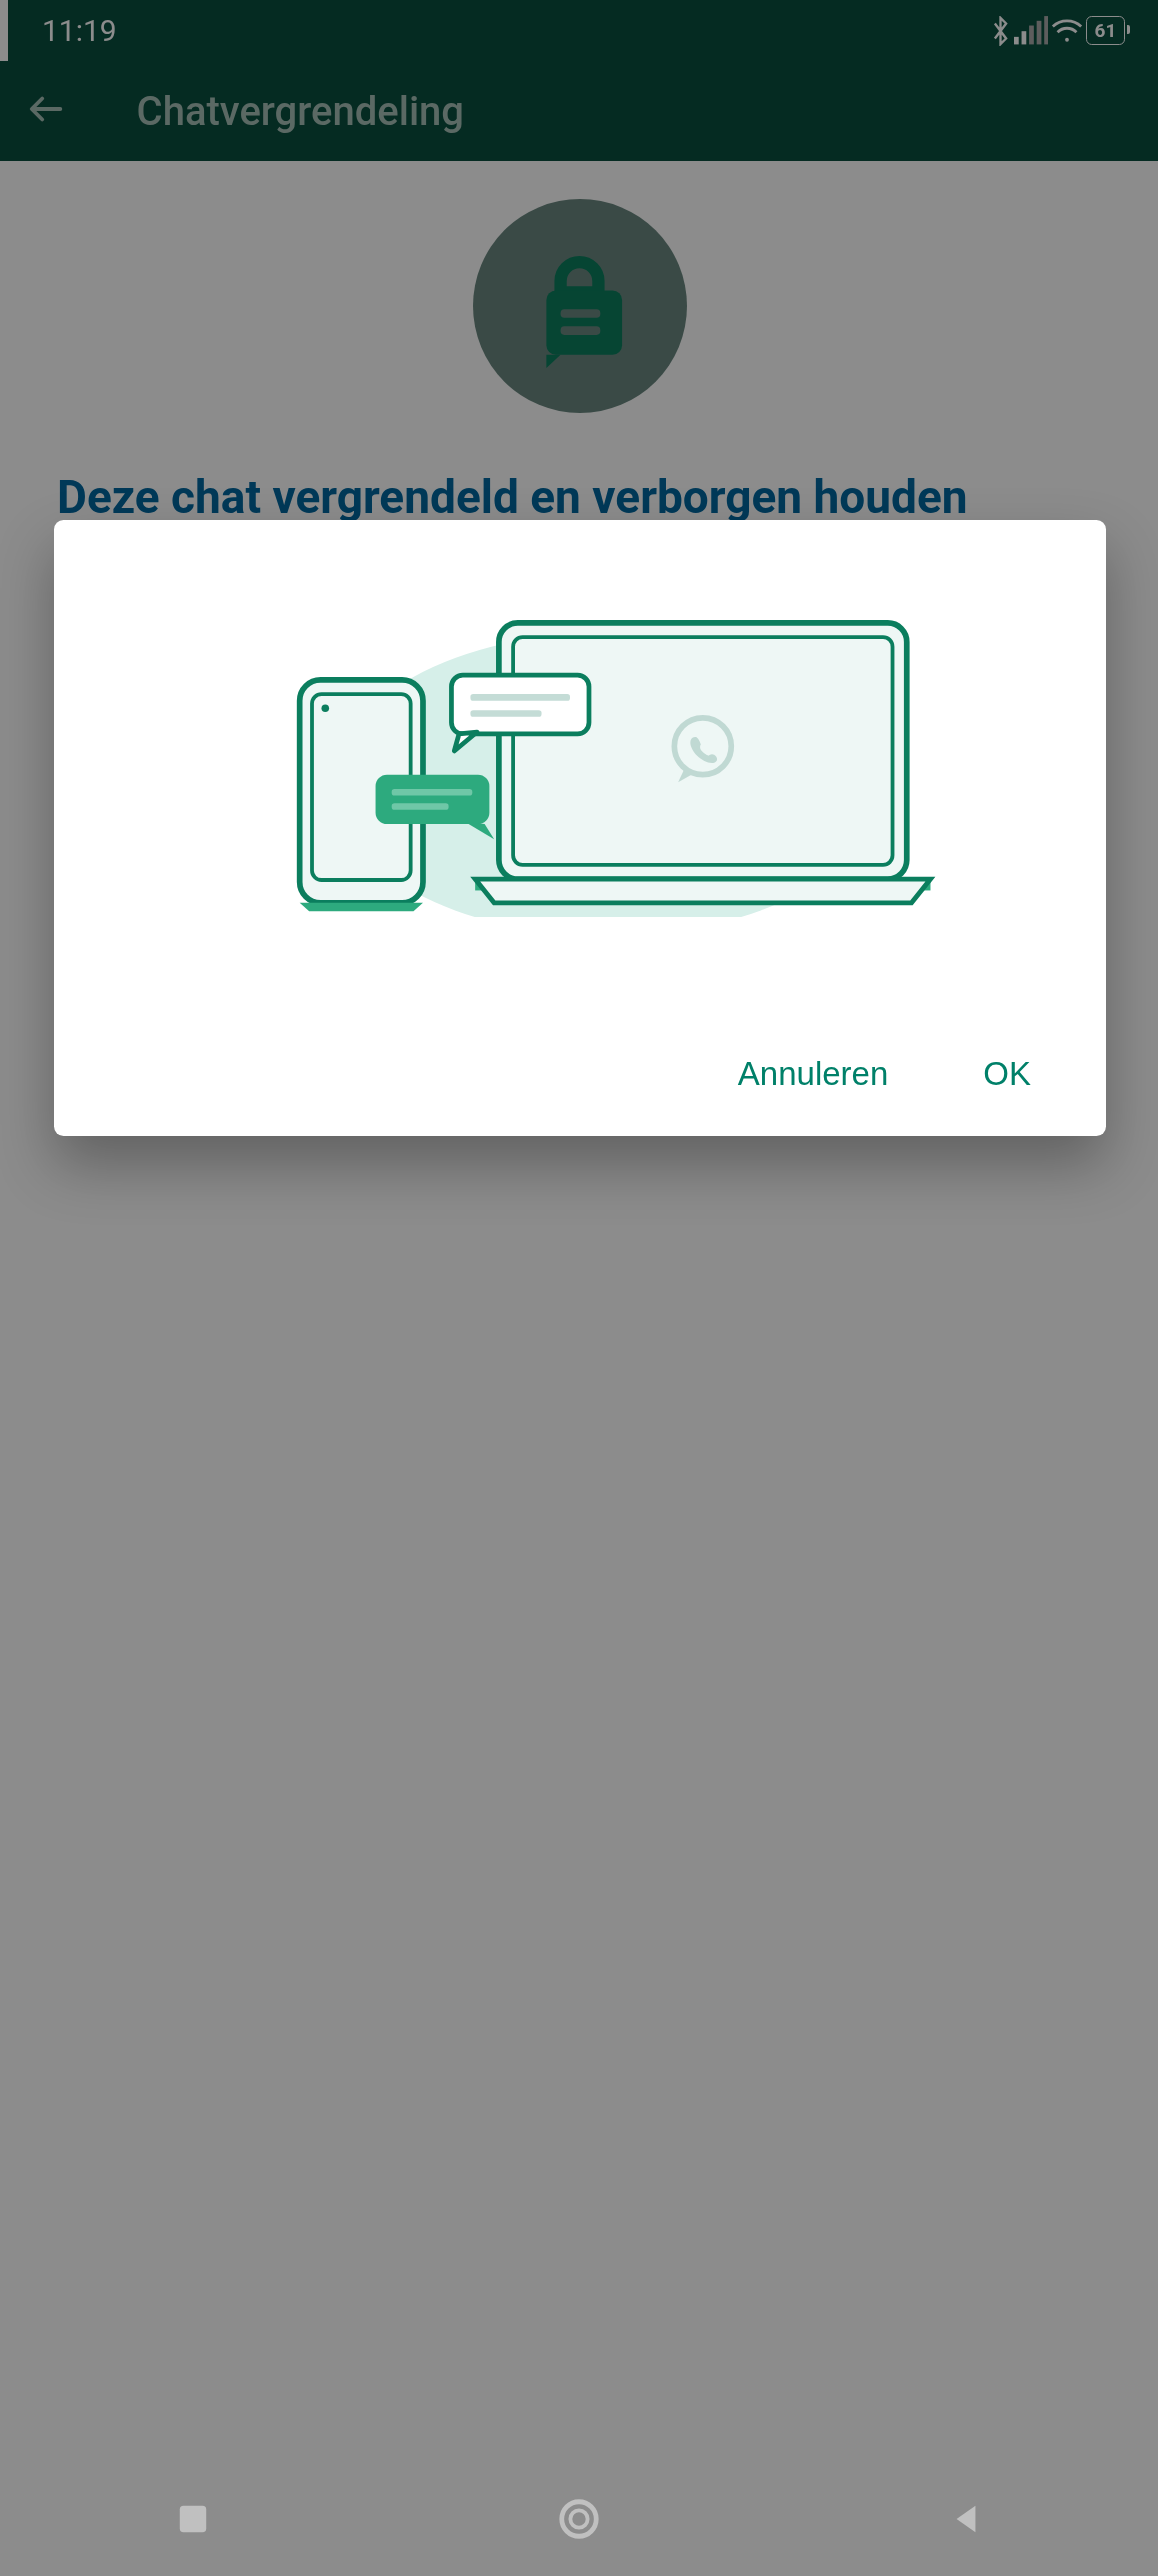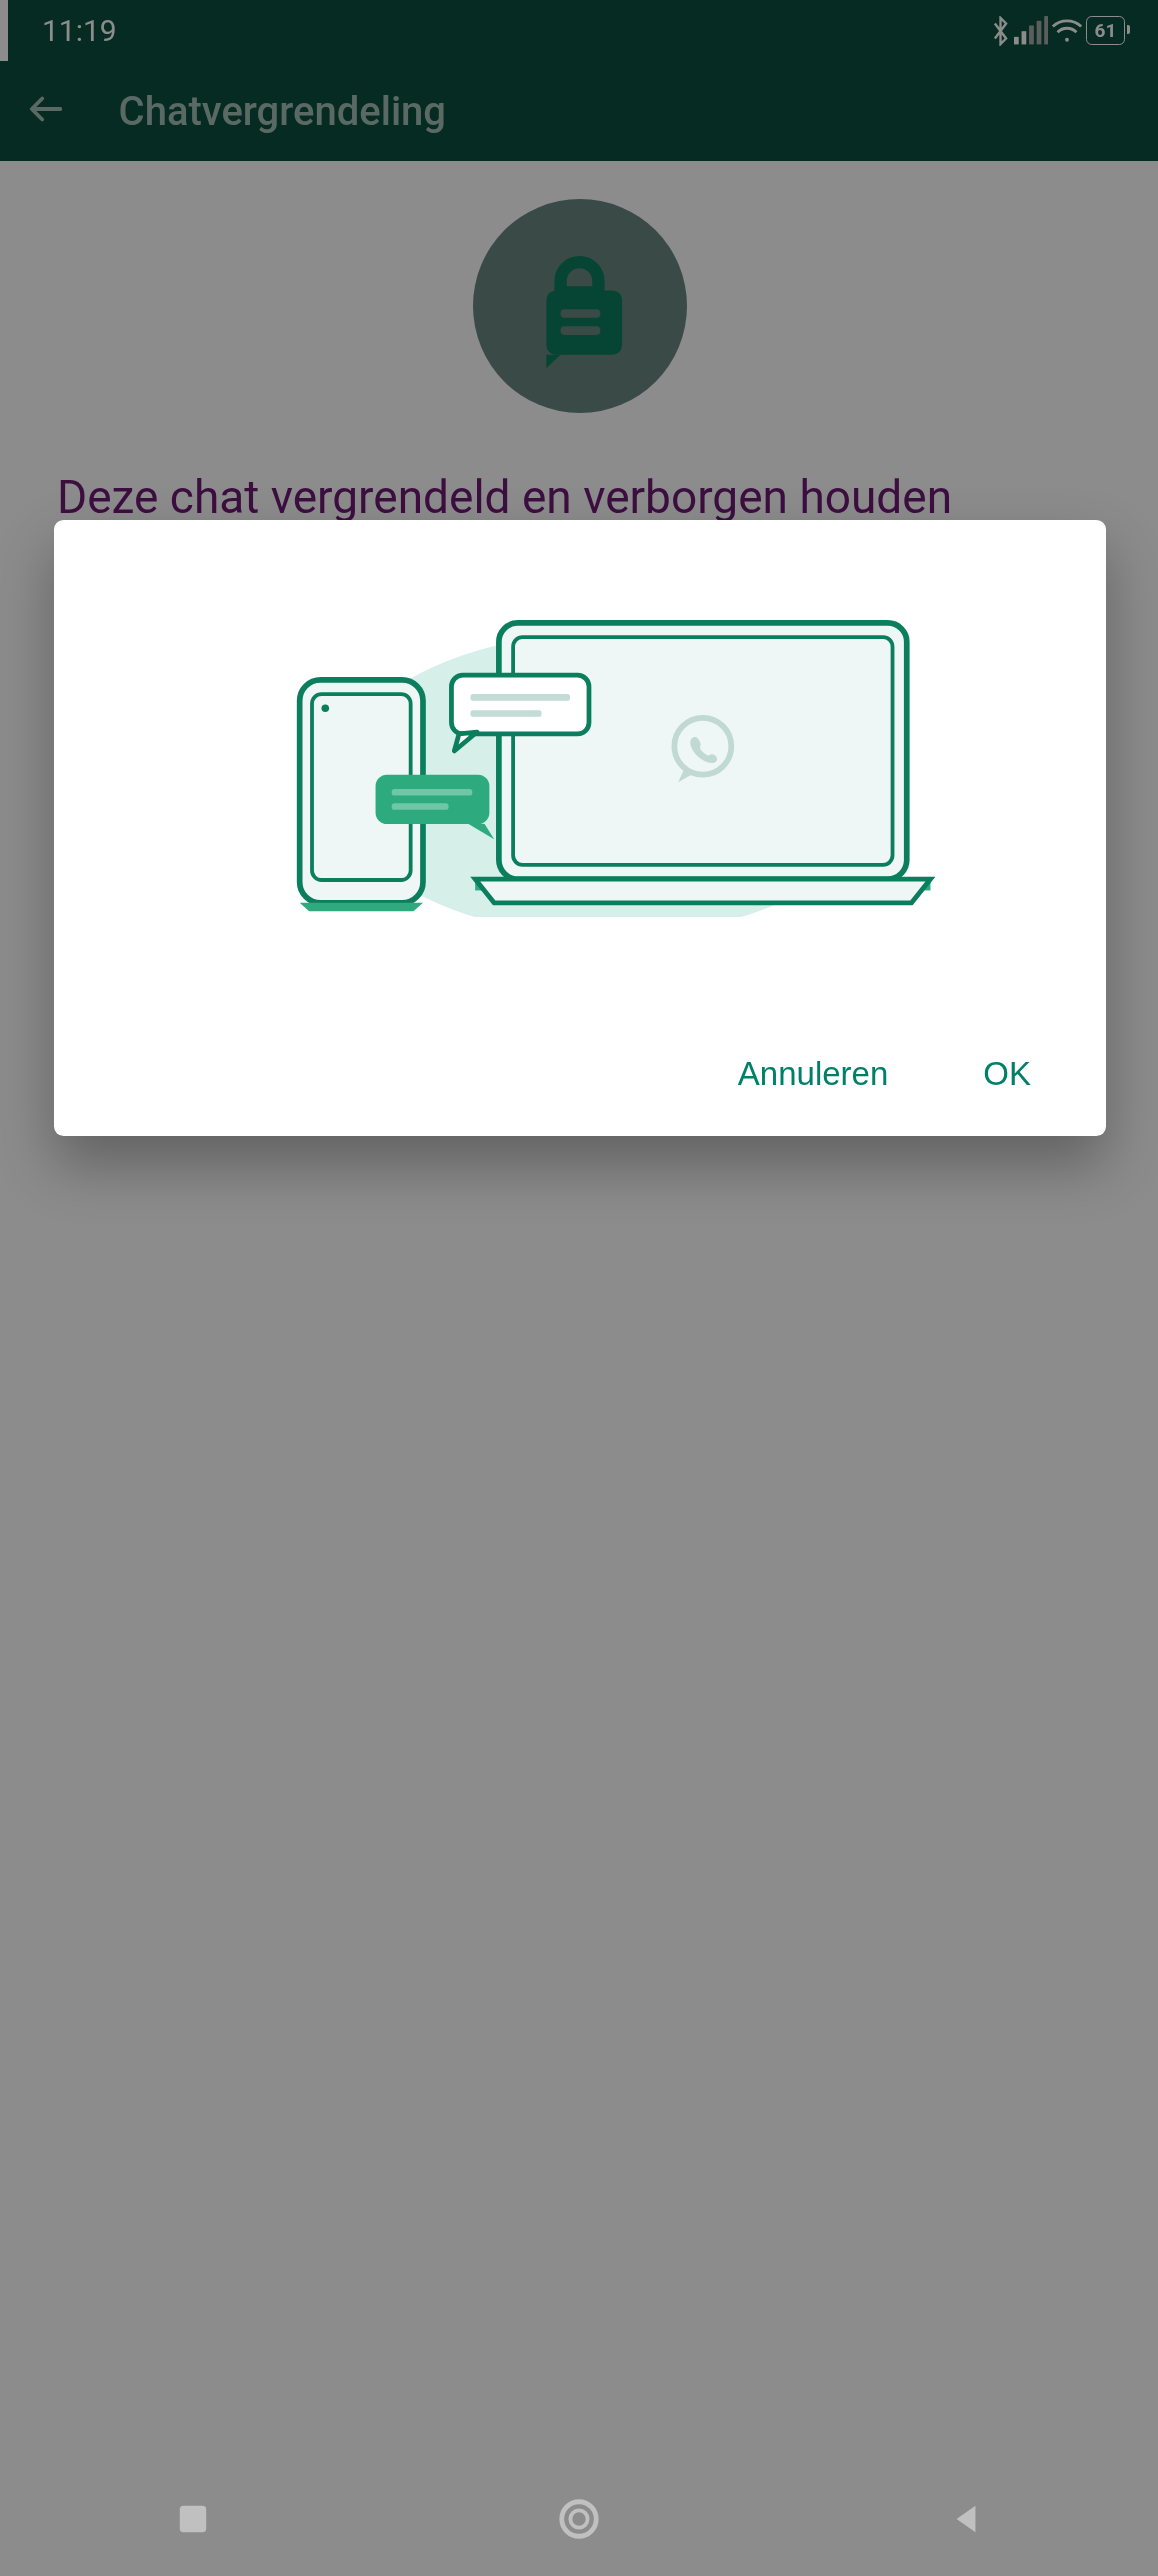--- a/index.html
+++ b/index.html
@@ -33,21 +33,21 @@
     }
     .status-bar-right svg {
       display: block;
     }
     .app-header {
       height: 100px;
       background: #0a4f3f;
       display: flex;
       align-items: center;
       padding: 0 26.6px;
-      gap: 52px;
+      gap: 70px;
     }
     .back-arrow {
       color: #b0c9c0;
     }
     .app-header-title {
       color: #a6bfb7;
       font-size: 40px;
       font-weight: 500;
     }
     .content {
@@ -62,22 +62,22 @@
       width: 214px;
       height: 214px;
       border-radius: 50%;
       background: #6a8880;
       display: flex;
       align-items: center;
       justify-content: center;
     }
     .page-heading {
       font-size: 46px;
-      font-weight: 400;
-      color: #701a75;
+      font-weight: 700;
+      color: #0369a1;
       line-height: 1.2;
     }
     .overlay {
       position: absolute;
       inset: 0;
       background: rgba(0,0,0,0.45);
       display: flex;
       align-items: flex-start;
       justify-content: center;
       padding-top: 520px;

